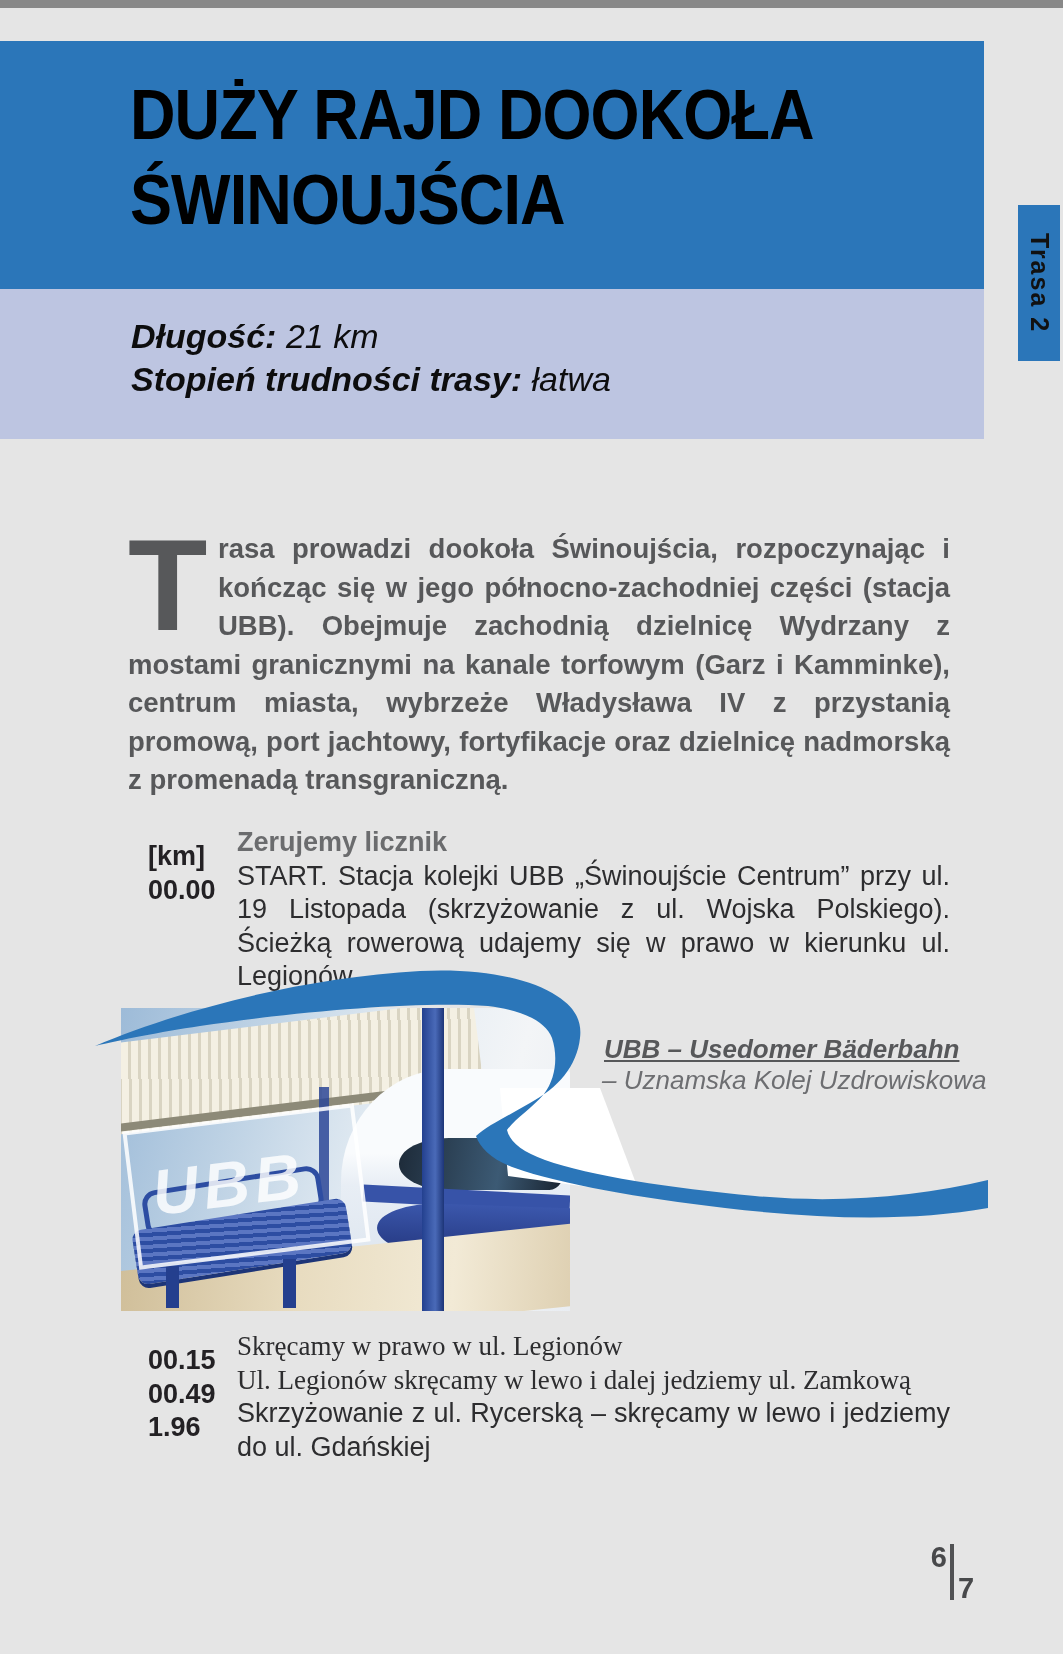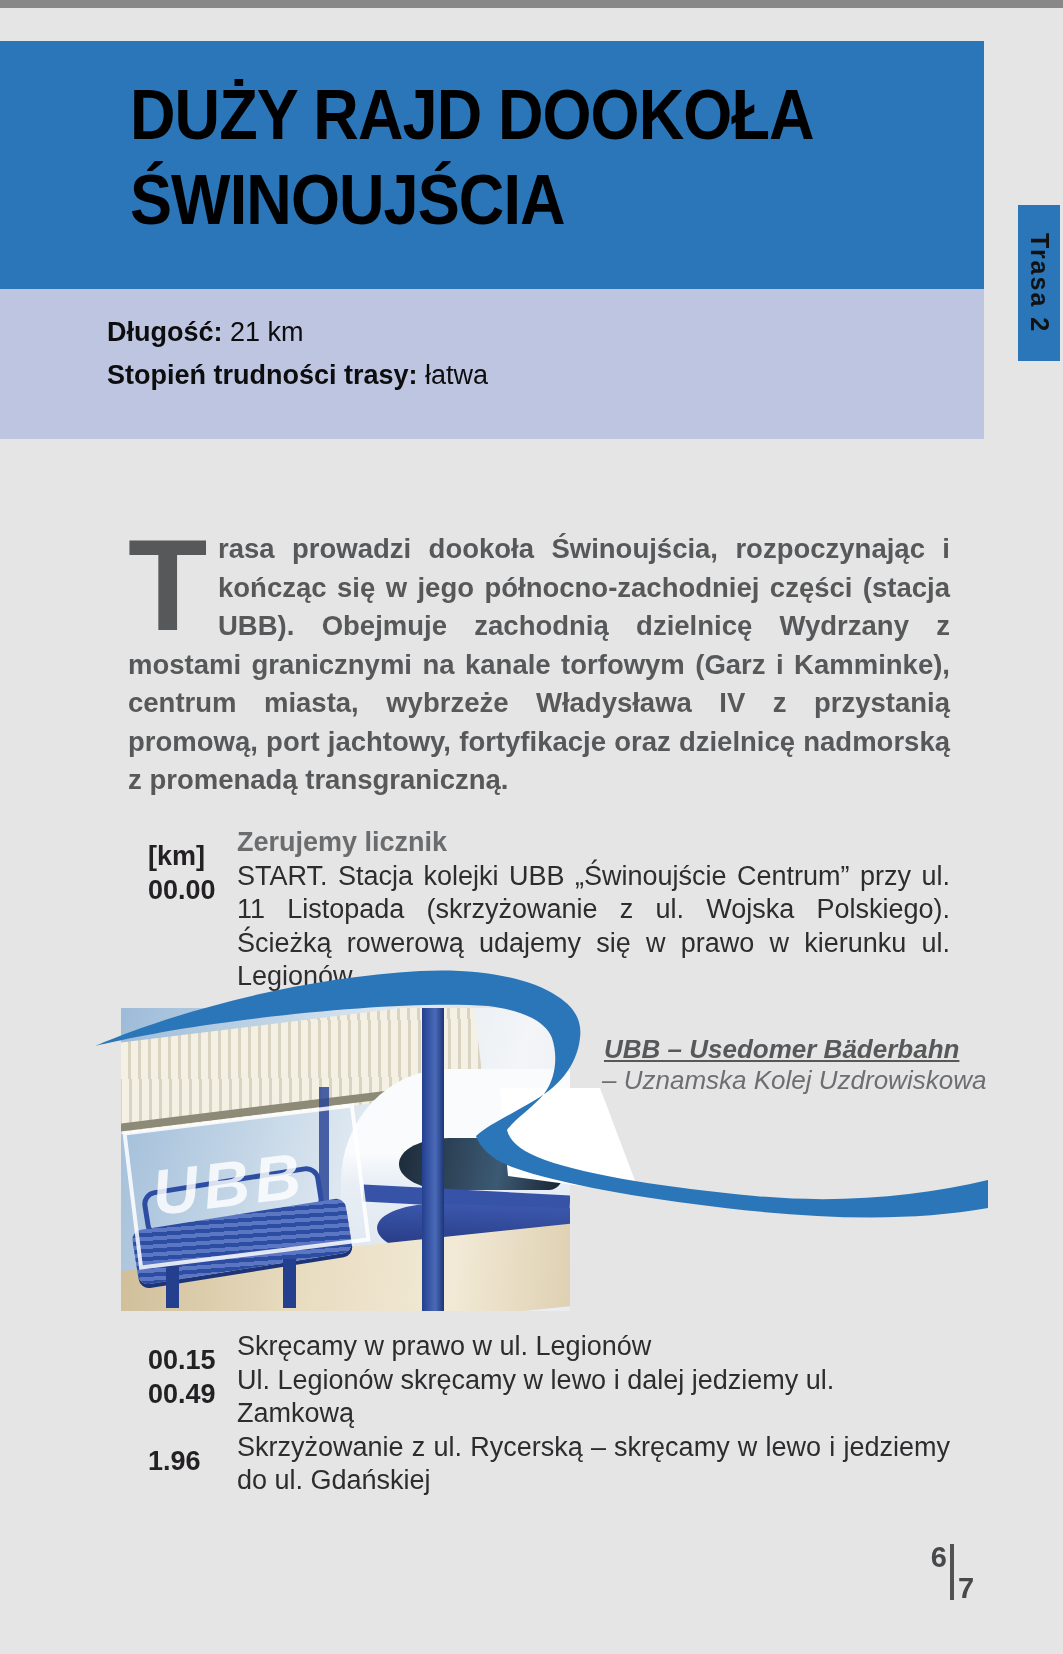--- a/index.html
+++ b/index.html
@@ -32,21 +32,21 @@
   .side-tab{
     position:absolute;left:1018px;top:197px;width:42px;height:156px;
     background:var(--brand-blue);display:flex;align-items:center;justify-content:center;
   }
   .side-tab span{
     writing-mode:vertical-rl;font-weight:bold;font-size:25px;color:#111;
     letter-spacing:2px;white-space:nowrap;
   }
   
   .info-band{position:absolute;left:0;top:281px;width:984px;height:150px;background:var(--band-lavender);}
-  .info-row{position:absolute;left:107px;font-size:27px;color:#0d0d0e;white-space:nowrap;}
+  .info-row{position:absolute;left:131px;font-size:34px;font-style:italic;color:#0d0d0e;white-space:nowrap;}
   .info-row .lbl{font-weight:bold;}
   .info-row-1{top:309px;}
   .info-row-2{top:352px;}
   
   .intro{
     position:absolute;left:128px;top:522px;width:822px;
     font-size:27.5px;line-height:38.5px;font-weight:bold;color:var(--text-gray);
     text-align:justify;
   }
   .drop-cap{
@@ -55,21 +55,21 @@
     overflow:visible;
   }
   
   .km-block{position:absolute;left:148px;width:802px;font-size:27px;line-height:33.5px;}
   .km-log{top:818px;}
   .route-steps{top:1322px;}
   .km-row{position:relative;}
   .km-key{position:absolute;left:0;top:14px;font-weight:bold;color:var(--text-dark);}
   .km-val{display:block;margin-left:89px;color:var(--body-dark);text-align:justify;}
   .km-note{font-weight:bold;color:var(--note-gray);text-align:left;}
-  .km-plain{text-align:left;}
+  .km-plain{text-align:left;font-family:Liberation Serif, serif;}
   
   .photo{
     position:absolute;left:121px;top:1000px;width:449px;height:303px;overflow:hidden;z-index:1;
     background:linear-gradient(105deg,#9dbbd8 0%,#c2d5e6 30%,#e4ecf3 55%,#f3f5f7 78%,#e9edf2 100%);
   }
   .photo div{position:absolute;}
   .ph-canopy{left:-8%;top:5%;width:88%;height:30%;
     background:repeating-linear-gradient(96deg,#f4f0e3 0 7px,#d9d4c2 7px 10px);
     transform:rotate(-7deg);}
   .ph-eave{left:-4%;top:32%;width:75%;height:2.6%;background:#8d8a78;transform:rotate(-7deg);}
@@ -142,21 +142,21 @@
     <span class="drop-cap">T</span><span>rasa prowadzi dookoła Świnoujścia, rozpoczynając i kończąc się w jego północno-zachodniej części (stacja UBB). Obejmuje zachodnią dzielnicę Wydrzany z mostami granicznymi na kanale torfowym (Garz i Kamminke), centrum miasta, wybrzeże Władysława IV z przystanią promową, port jachtowy, fortyfikacje oraz dzielnicę nadmorską z promenadą transgraniczną.</span>
   </div>
 
   <div class="km-block km-log">
     <div class="km-row">
       <span class="km-key">[km]</span>
       <span class="km-val km-note">Zerujemy licznik</span>
     </div>
     <div class="km-row">
       <span class="km-key">00.00</span>
-      <span class="km-val">START. Stacja kolejki UBB „Świnoujście Centrum” przy ul. 11 Listopada (skrzyżowanie z ul. Wojska Polskiego). Ścieżką rowerową udajemy się w prawo w kierunku ul. Legionów</span>
+      <span class="km-val">START. Stacja kolejki UBB „Świnoujście Centrum” przy ul. 19 Listopada (skrzyżowanie z ul. Wojska Polskiego). Ścieżką rowerową udajemy się w prawo w kierunku ul. Legionów</span>
     </div>
   </div>
 
   <div class="photo">
     <div class="ph-canopy"></div>
     <div class="ph-eave"></div>
     <div class="ph-pole-b"></div>
     <div class="ph-train"></div>
     <div class="ph-windshield"></div>
     <div class="ph-stripe"></div>

